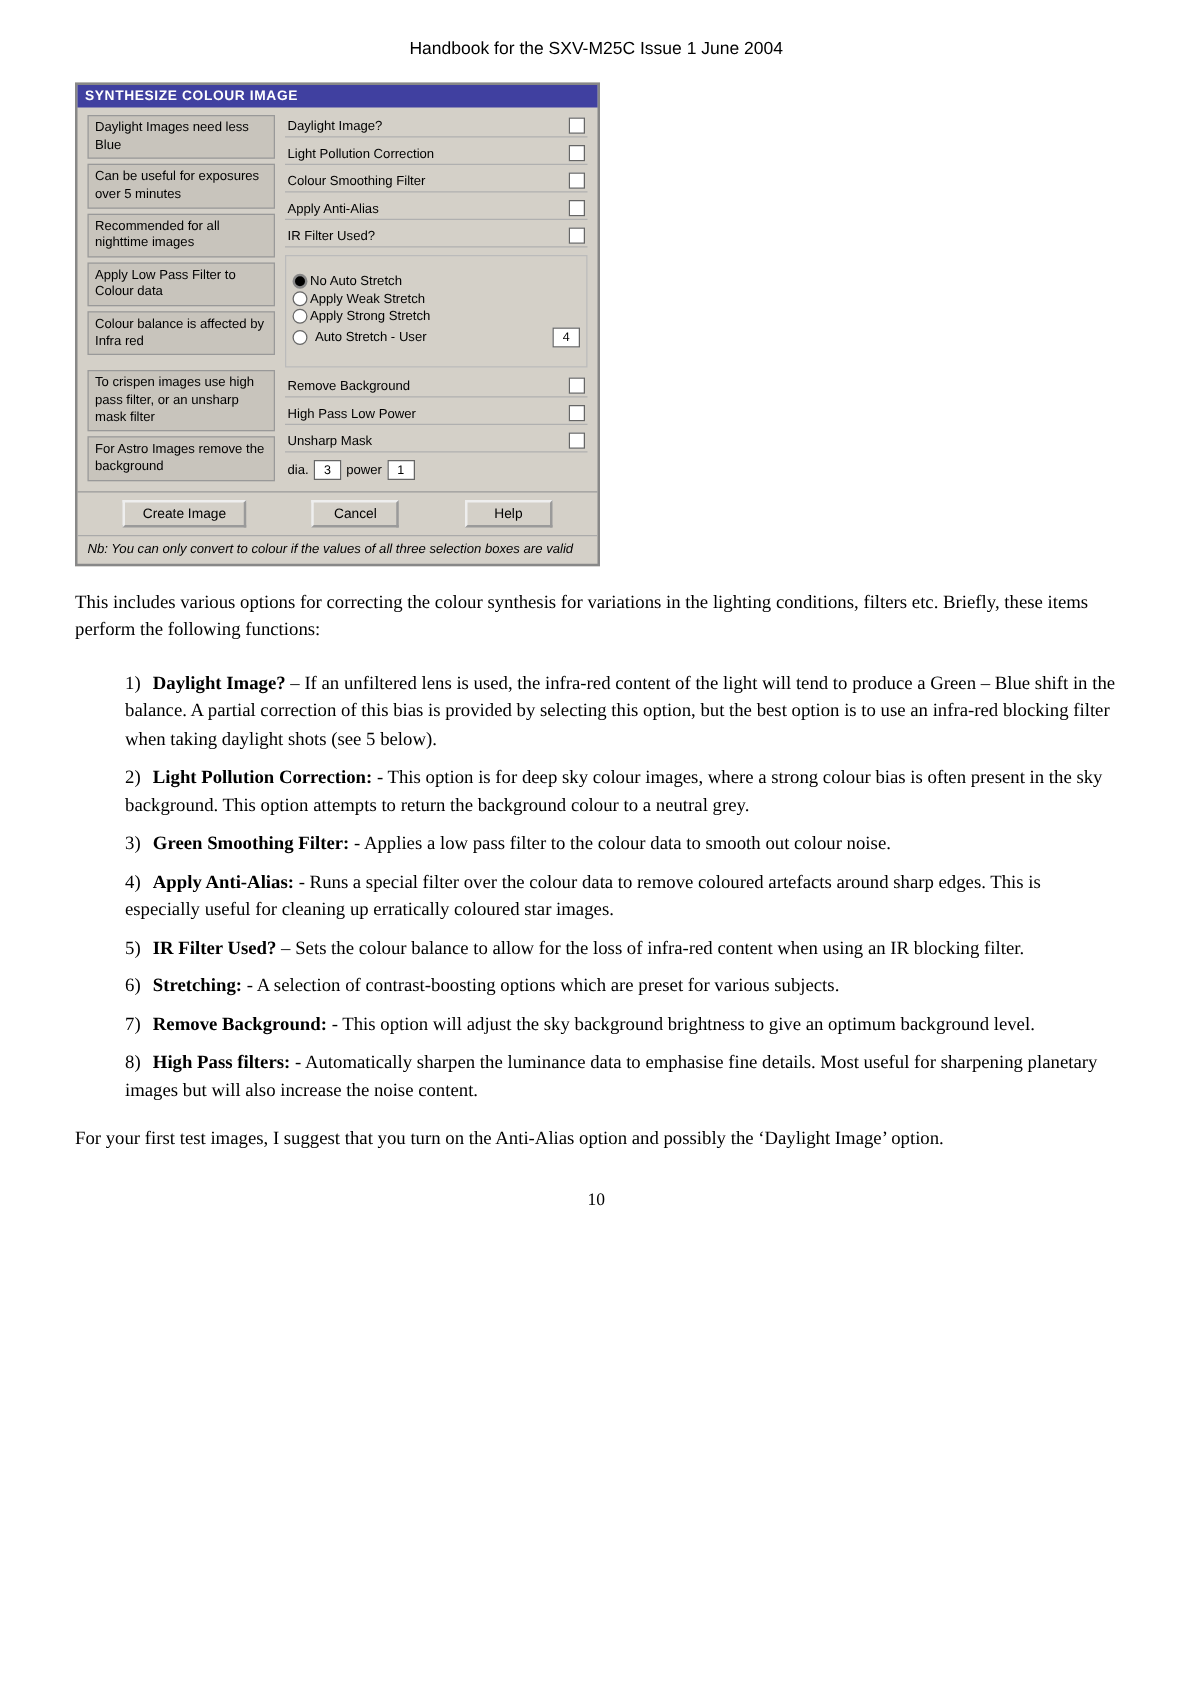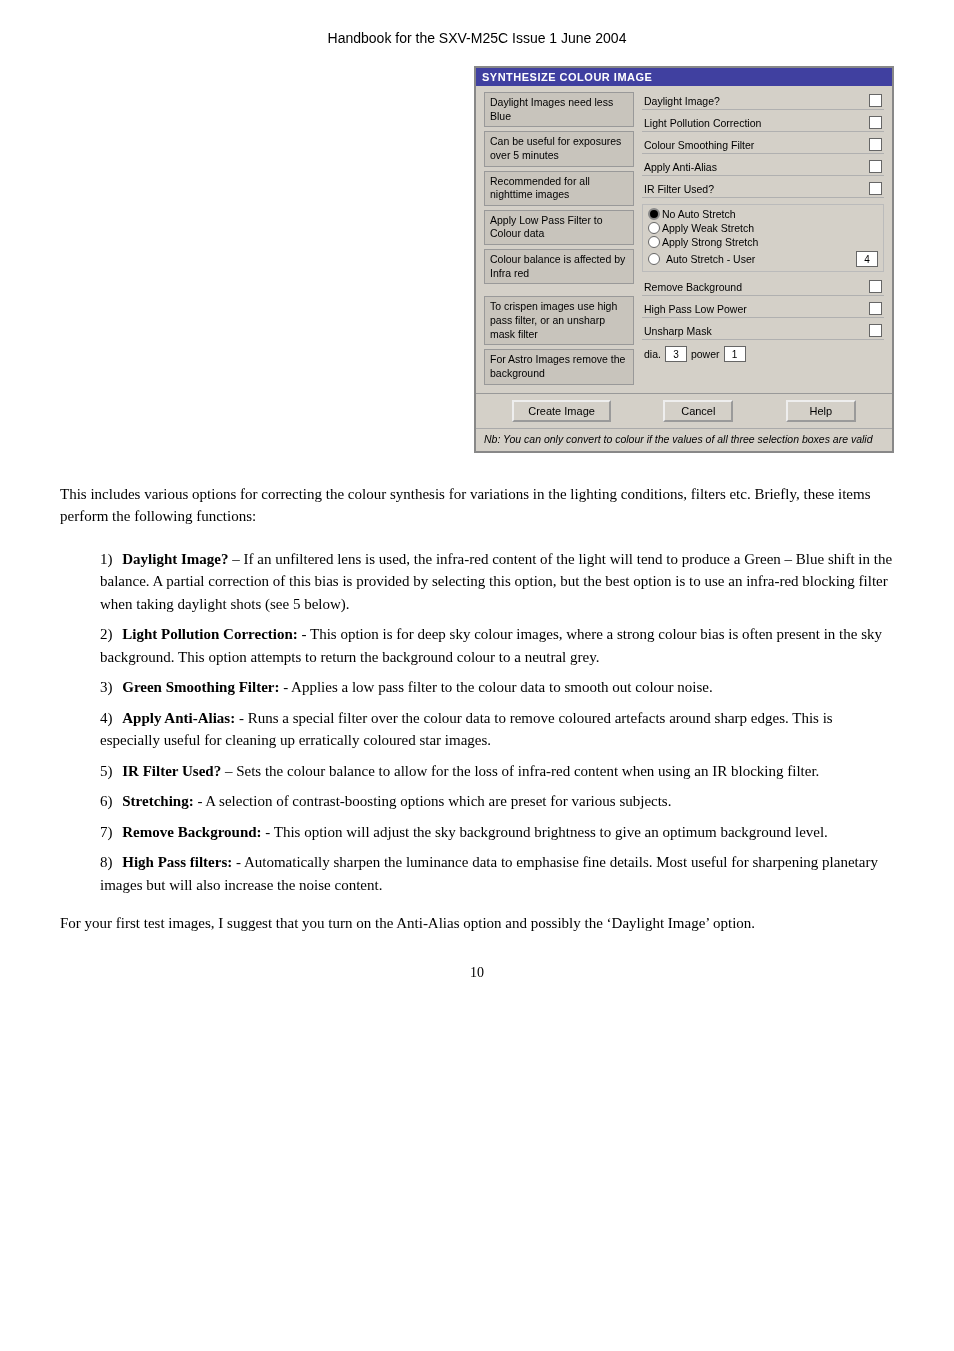--- a/index.html
+++ b/index.html
@@ -13,22 +13,22 @@
       padding: 30px 60px;
     }
     .page-header {
       text-align: center;
       font-size: 14px;
       margin-bottom: 20px;
       font-family: Arial, sans-serif;
     }
     .dialog-container {
       display: flex;
-      justify-content: flex-end;
-      margin-bottom: 30px;
+      justify-content: flex-start;
+      margin-bottom: 18px;
     }
     .dialog {
       border: 2px solid #888;
       background: #d4d0c8;
       width: 420px;
       font-family: Arial, sans-serif;
       font-size: 11px;
     }
     .dialog-title {
       background: #4040a0;
@@ -119,21 +119,21 @@
     .small-input {
       width: 22px;
       height: 16px;
       border: 1px solid #666;
       background: #fff;
       font-size: 10px;
       text-align: center;
     }
     .stretch-section {
       border: 1px solid #bbb;
-      padding: 2px 3px;
+      padding: 13px 3px;
       margin: 2px 0;
     }
     .unsharp-row {
       display: flex;
       align-items: center;
       gap: 4px;
       padding: 2px 2px;
       font-size: 10.5px;
     }
     .dialog-buttons {

